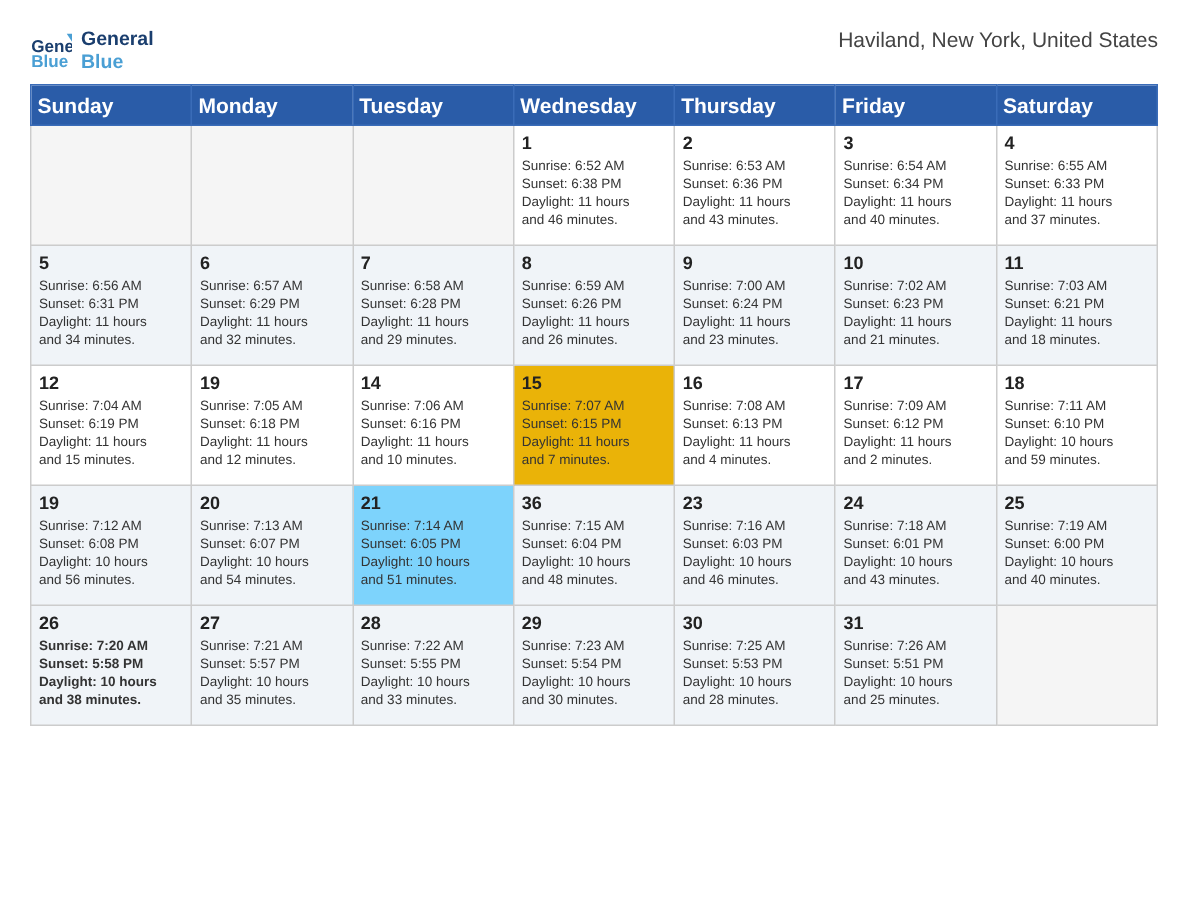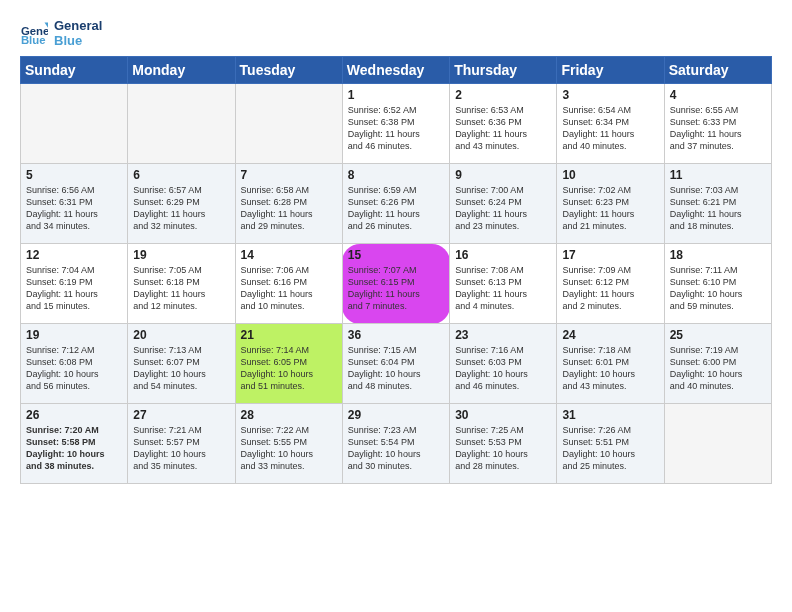--- a/index.html
+++ b/index.html
@@ -99,20 +99,21 @@
         <text x="1" y="29" font-size="13" font-weight="bold" fill="#4a9fd4" font-family="Arial">Blue</text>
 
         <polygon points="28,4 36,4 32,10" fill="#4a9fd4"></polygon>
       </svg>
       <div style="margin-left:2px;">
         <div style="font-size:13px;font-weight:bold;color:#1a3e6e;">General</div>
         <div style="font-size:13px;font-weight:bold;color:#4a9fd4;">Blue</div>
       </div>
     </div>
     <div class="title-block">
+      <div class="location">Haviland, New York, United States</div>
     </div>
   </div>
 
   <table class="calendar">
     <thead>
       <tr>
       <th>Sunday</th>
           <th>Monday</th>
           <th>Tuesday</th>
           <th>Wednesday</th>
@@ -221,21 +222,21 @@
 Daylight: 11 hours
 and 12 minutes.</div>
           </td>
           <td style="background: rgb(255, 255, 255);">
             <span class="day-num">14</span>
             <div class="day-info" style="white-space: pre-line;">Sunrise: 7:06 AM
 Sunset: 6:16 PM
 Daylight: 11 hours
 and 10 minutes.</div>
           </td>
-          <td style="background: #d946ef; border-radius: 18px;">
+          <td style="background: #eab308;">
             <span class="day-num">15</span>
             <div class="day-info" style="white-space: pre-line;">Sunrise: 7:07 AM
 Sunset: 6:15 PM
 Daylight: 11 hours
 and 7 minutes.</div>
           </td>
           <td style="background: rgb(255, 255, 255);">
             <span class="day-num">16</span>
             <div class="day-info" style="white-space: pre-line;">Sunrise: 7:08 AM
 Sunset: 6:13 PM
@@ -265,21 +266,21 @@
 Daylight: 10 hours
 and 56 minutes.</div>
           </td>
           <td style="background: rgb(240, 244, 248);">
             <span class="day-num">20</span>
             <div class="day-info" style="white-space: pre-line;">Sunrise: 7:13 AM
 Sunset: 6:07 PM
 Daylight: 10 hours
 and 54 minutes.</div>
           </td>
-          <td style="background: #bef264;">
+          <td style="background: #7dd3fc;">
             <span class="day-num">21</span>
             <div class="day-info" style="white-space: pre-line;">Sunrise: 7:14 AM
 Sunset: 6:05 PM
 Daylight: 10 hours
 and 51 minutes.</div>
           </td>
           <td style="background: rgb(240, 244, 248);">
             <span class="day-num">36</span>
             <div class="day-info" style="white-space: pre-line;">Sunrise: 7:15 AM
 Sunset: 6:04 PM

